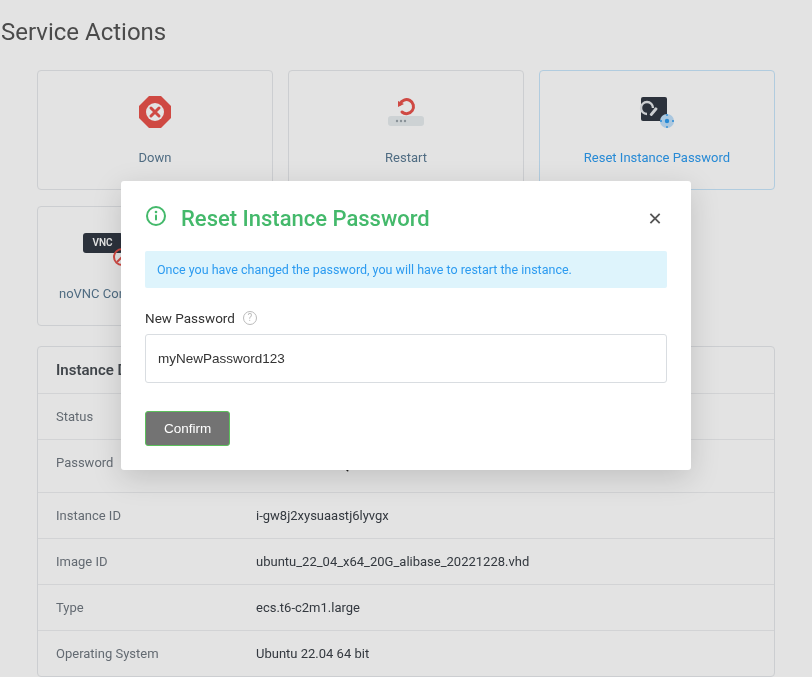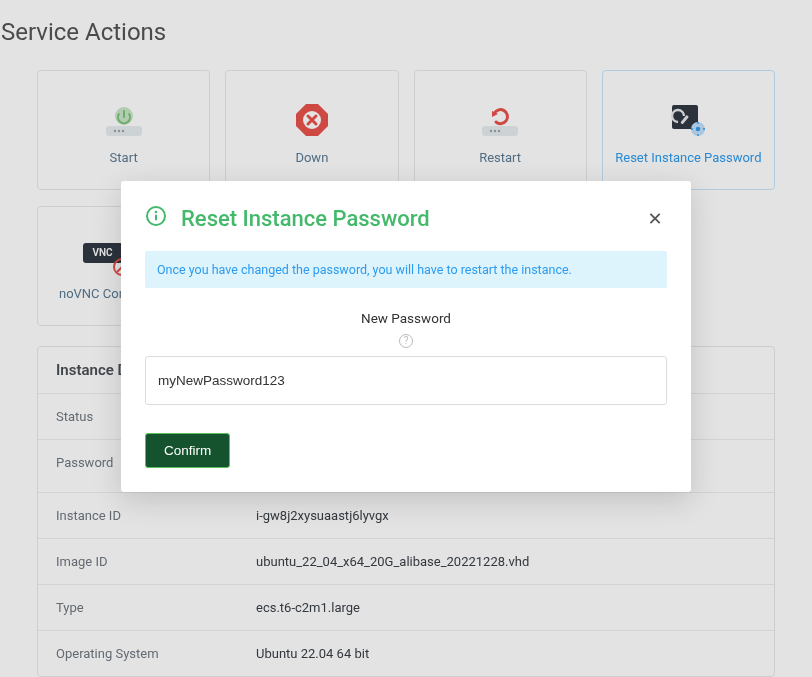--- a/index.html
+++ b/index.html
@@ -39,21 +39,21 @@
     display: flex;
     flex-direction: column;
     align-items: center;
     justify-content: center;
     cursor: pointer;
     padding: 6px 4px;
   }
   .action-card .icon-wrap {
     height: 44px;
     display: flex;
-    align-items: flex-end;
+    align-items: flex-start;
     justify-content: center;
     margin-bottom: 12px;
   }
   .action-card .label {
     font-size: 13px;
     color: #5a7a93;
     text-align: center;
     line-height: 1.3;
   }
   .action-card.active { border-color: #c7e6fb; }
@@ -121,21 +121,21 @@
     color: #2c9bf0;
     font-size: 12.5px;
     padding: 11px 12px;
     border-radius: 2px;
     margin-bottom: 22px;
   }
   .field-label {
     font-size: 13.5px;
     color: #333;
     margin-bottom: 8px;
-    display:flex; align-items:center; gap:8px;flex-direction:column;
+    display:flex; align-items:center; gap:8px;
   }
   .help-circle {
     width:14px; height:14px; border-radius:50%;
     border:1px solid #bbb; color:#bbb;
     font-size:10px; line-height:12px; text-align:center;
   }
   .text-input {
     width: 100%;
     border: 1px solid #d9dde1;
     border-radius: 3px;
@@ -147,21 +147,21 @@
   }
   .btn-row { display:flex; gap:14px; }
   .btn {
     border-radius: 3px;
     padding: 9px 18px;
     font-size: 13.5px;
     cursor: pointer;
     border: 1px solid transparent;
   }
   .btn-confirm {
-    background: #14532d; color: #fff; border-color:#5bc05b;
+    background: #737373; color: #fff; border-color:#5bc05b;
   }
   .btn-cancel {
     background: #fff; color: #555; border-color:#d9dde1;
   }
 
   
   .icon-wrap svg { display:block; }
 
   .vnc-badge {
     position: relative;
@@ -179,34 +179,20 @@
   }
 </style>
 </head>
 <body>
 
 <div class="page">
   <h1 class="page-title">Service Actions</h1>
 
   <div class="actions-row">
 
-    <div class="action-card">
-      <div class="icon-wrap">
-        <svg width="38" height="32" viewBox="0 0 38 32">
-          <rect x="1" y="20" width="36" height="10" rx="3" fill="#e7ecef"></rect>
-          <circle cx="10" cy="25" r="1.2" fill="#9aa4ab"></circle>
-            <circle cx="14" cy="25" r="1.2" fill="#9aa4ab"></circle>
-            <circle cx="18" cy="25" r="1.2" fill="#9aa4ab"></circle>
-          <circle cx="19" cy="10" r="9" fill="#c7e6c7"></circle>
-          <path d="M19 5 v6" stroke="#7cc27c" stroke-width="2" stroke-linecap="round"></path>
-          <path d="M14 8 a6 6 0 1 0 10 0" fill="none" stroke="#7cc27c" stroke-width="2" stroke-linecap="round"></path>
-        </svg>
-      </div>
-      <div class="label">Start</div>
-    </div>
 
     <div class="action-card">
       <div class="icon-wrap">
         <svg width="36" height="36" viewBox="0 0 36 36">
           <polygon points="12,2 24,2 34,12 34,24 24,34 12,34 2,24 2,12" fill="#e9524c"></polygon>
           <circle cx="18" cy="18" r="9" fill="#fff"></circle>
           <path d="M14 14 L22 22 M22 14 L14 22" stroke="#e9524c" stroke-width="3" stroke-linecap="round"></path>
         </svg>
       </div>
       <div class="label">Down</div>

